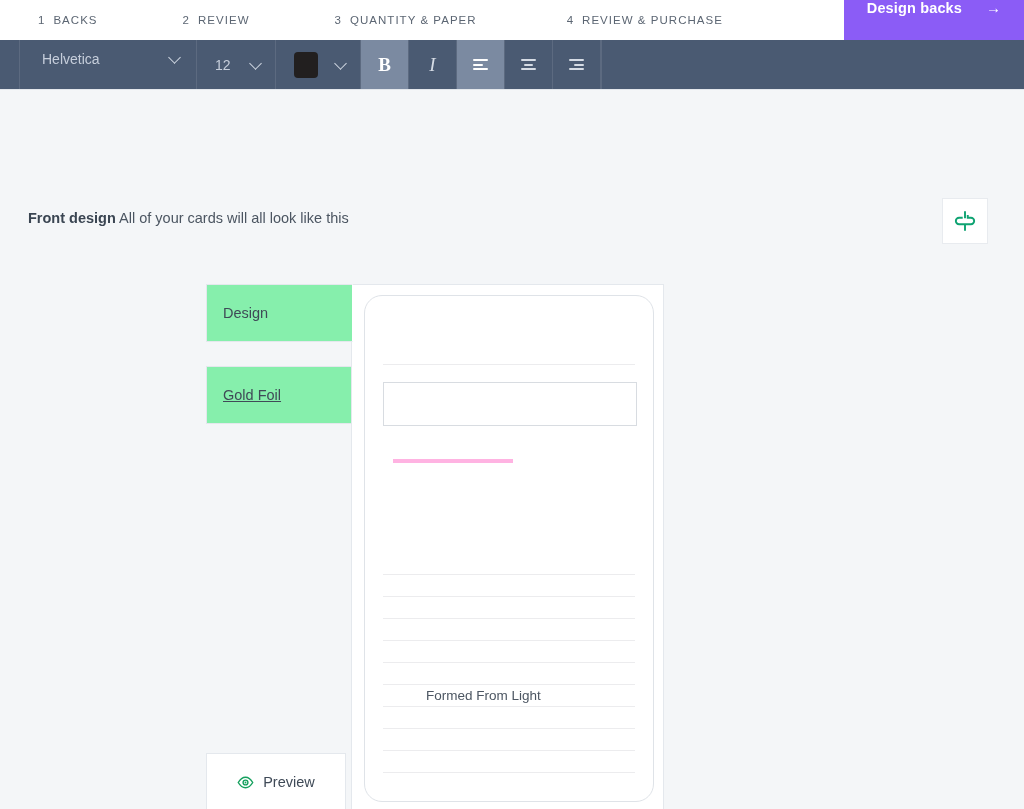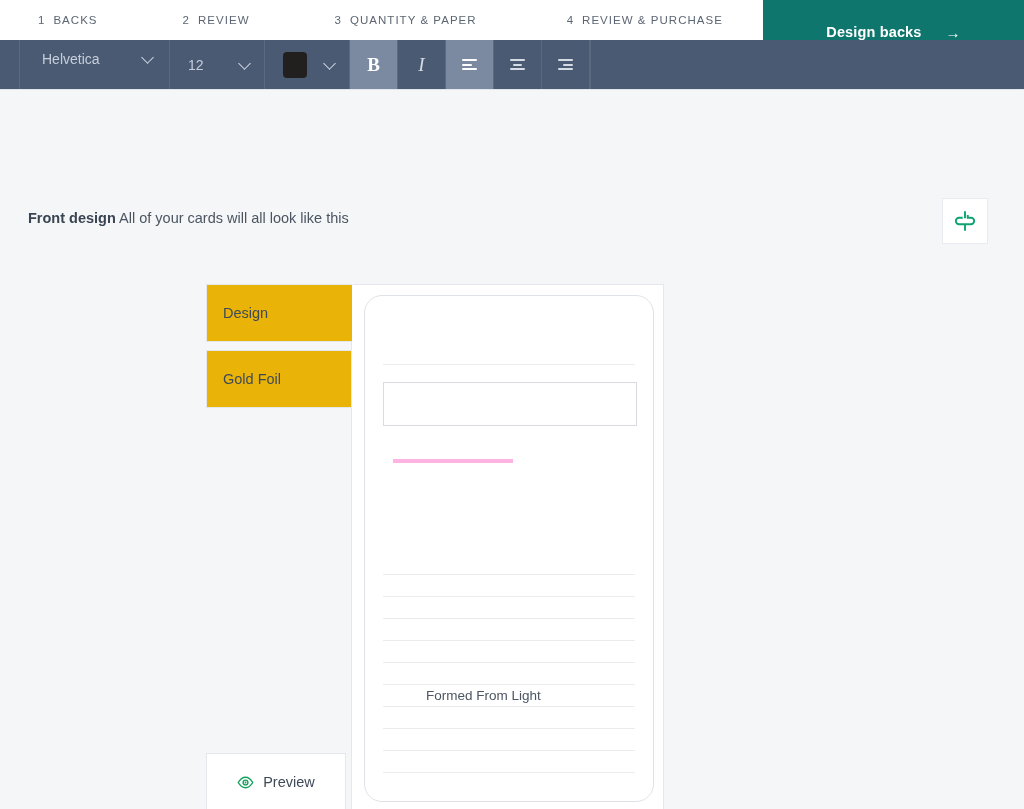--- a/index.html
+++ b/index.html
@@ -43,26 +43,26 @@
     font-size: 11.5px;
     color: #5c6673;
     margin-right: 9px;
     letter-spacing: 0;
   }
   .step:nth-child(1) { margin-right: 85px; }
   .step:nth-child(2) { margin-right: 85px; }
   .step:nth-child(3) { margin-right: 90px; }
 
   .design-backs-btn {
-    width: 261px;
-    background: #0f766e;
+    width: 180px;
+    background: #8b5cf6;
     color: #ffffff;
     border: none;
     display: flex;
-    align-items: flex-end;
+    align-items: flex-start;
     justify-content: center;
     gap: 24px;
     font-size: 14.5px;
     font-weight: bold;
     cursor: pointer;
     font-family: "Liberation Sans", sans-serif;
     letter-spacing: 0.01em;
   }
   .design-backs-btn .arrow {
     font-size: 15px;
@@ -86,27 +86,27 @@
     border-left: 1px solid #5c6a80;
     border-right: 1px solid #5c6a80;
     margin-left: -1px;
     color: #d6dce5;
     cursor: pointer;
     flex: none;
     position: relative;
   }
 
   .tb-select {
-    width: 151px;
+    width: 178px;
     padding: 0 14px 12px 22px;
     justify-content: space-between;
     font-size: 14px;
     color: #c6cedb;
   }
-  .tb-select.size { width: 96px; padding: 0 12px 0 18px; }
+  .tb-select.size { width: 80px; padding: 0 12px 0 18px; }
   .tb-select.color { width: 86px; padding: 0 12px 0 18px; }
 
   .chev {
     width: 13px; height: 13px;
     position: relative;
     flex: none;
   }
   .chev::after {
     content: "";
     position: absolute;
@@ -195,34 +195,34 @@
   
   .side-tabs {
     position: absolute;
     left: 206px;
     top: 194px;
     width: 146px;
     z-index: 5;
   }
   .side-tab {
     height: 58px;
-    background: #eab308;
+    background: #86efac;
     border: 1px solid #e4e8ed;
     display: flex;
     align-items: center;
     padding-left: 16px;
     font-size: 14.5px;
     color: #3f4a57;
     cursor: pointer;
   }
   .side-tab.active {
     border-right-color: #ffffff;
     width: 147px;
   }
-  .side-tab + .side-tab { margin-top: 8px; }
+  .side-tab + .side-tab { margin-top: 24px; text-decoration: underline; }
 
   
   .preview-btn {
     position: absolute;
     left: 206px;
     top: 663px;
     width: 140px;
     height: 58px;
     background: #ffffff;
     border: 1px solid #e4e8ed;

